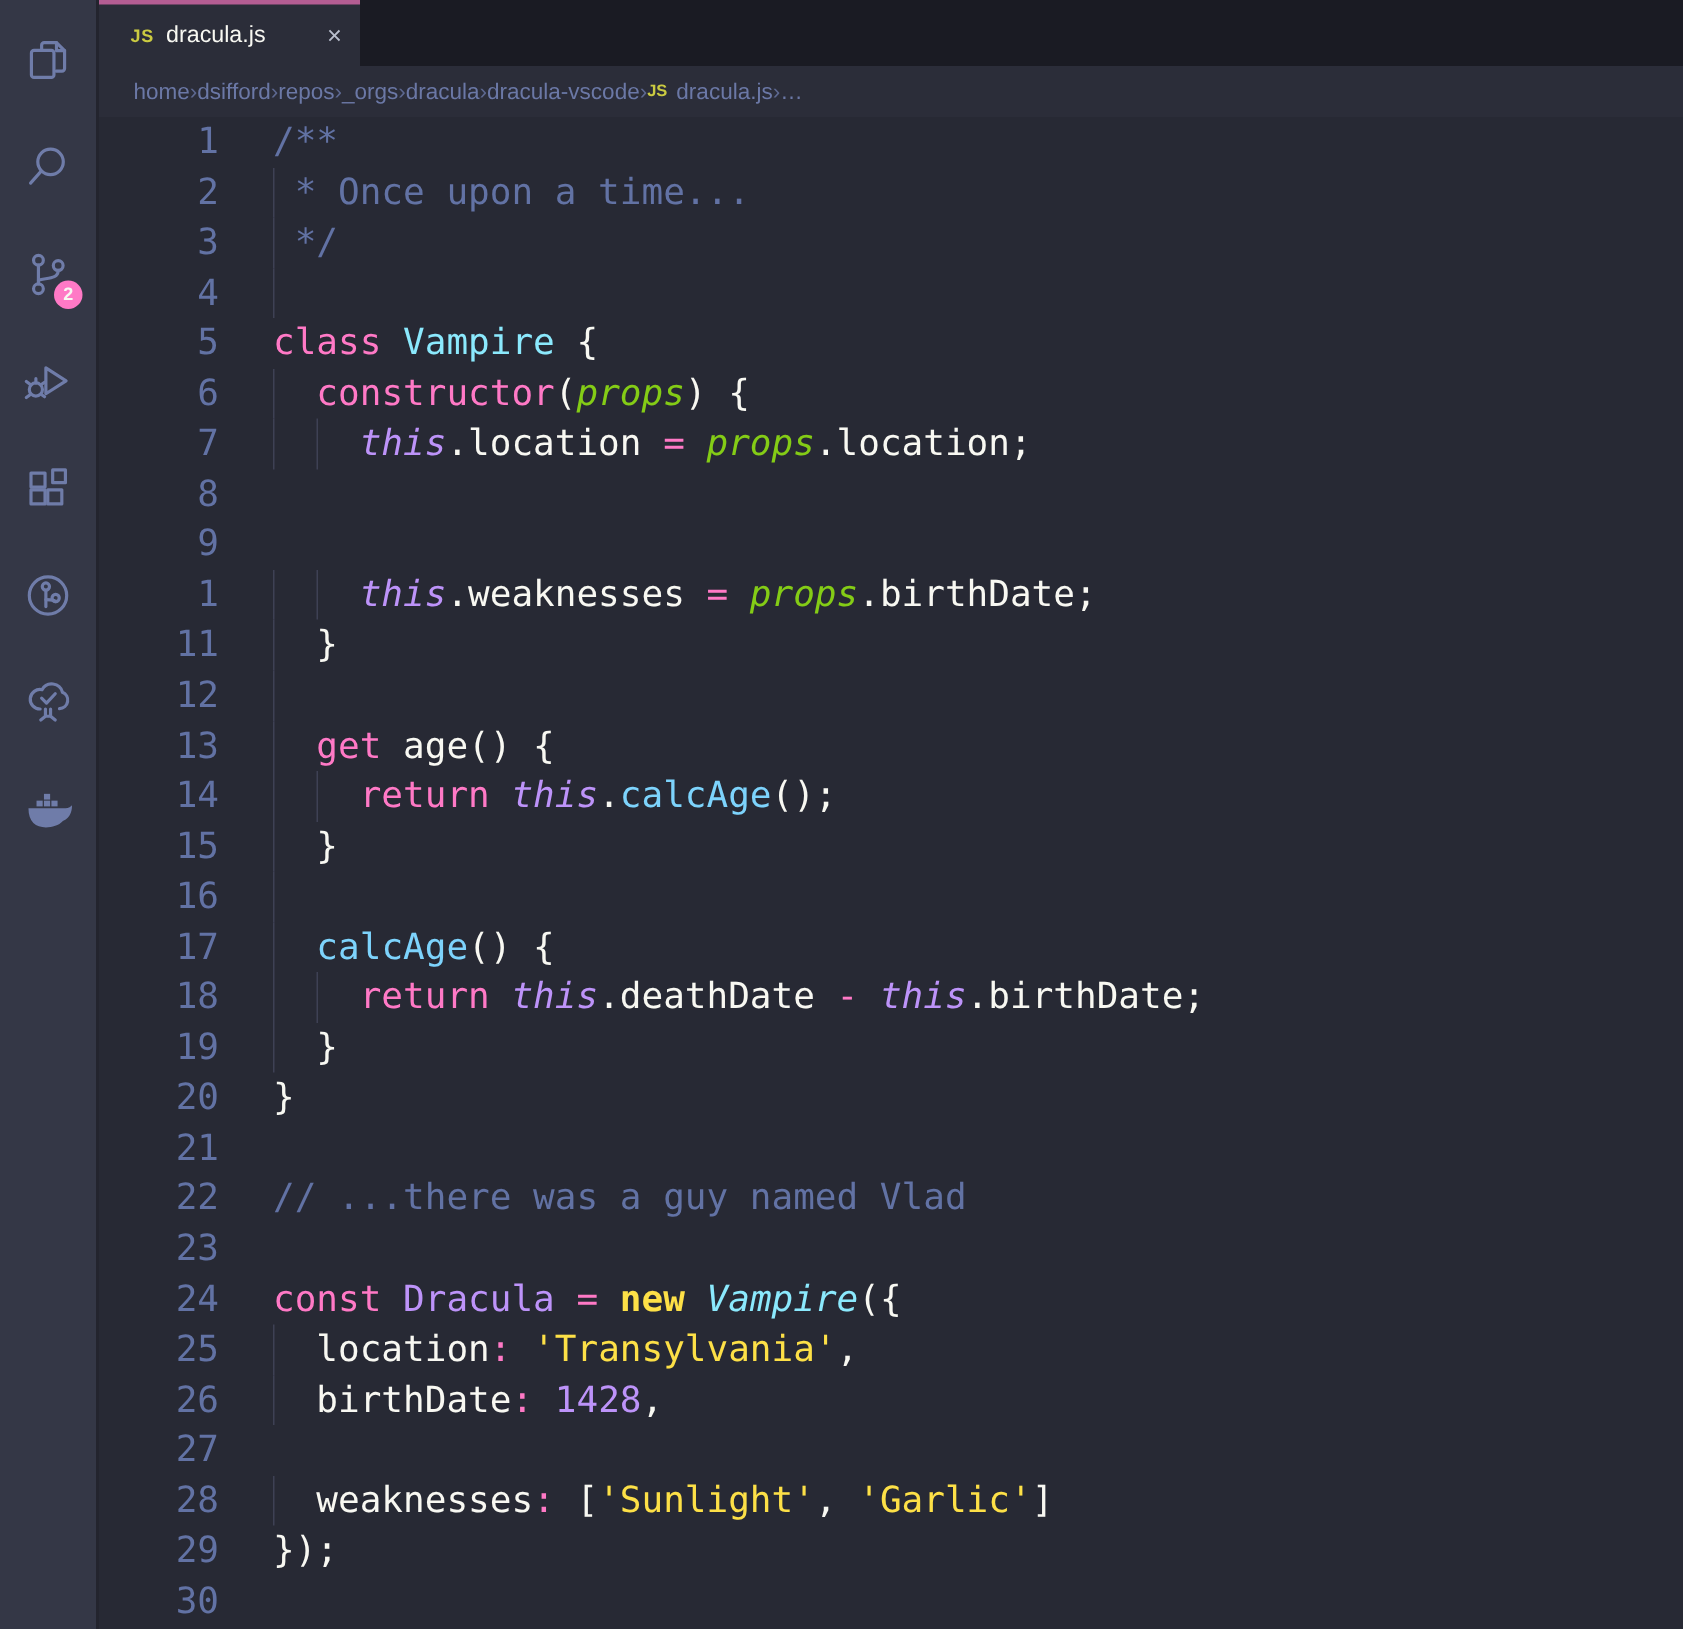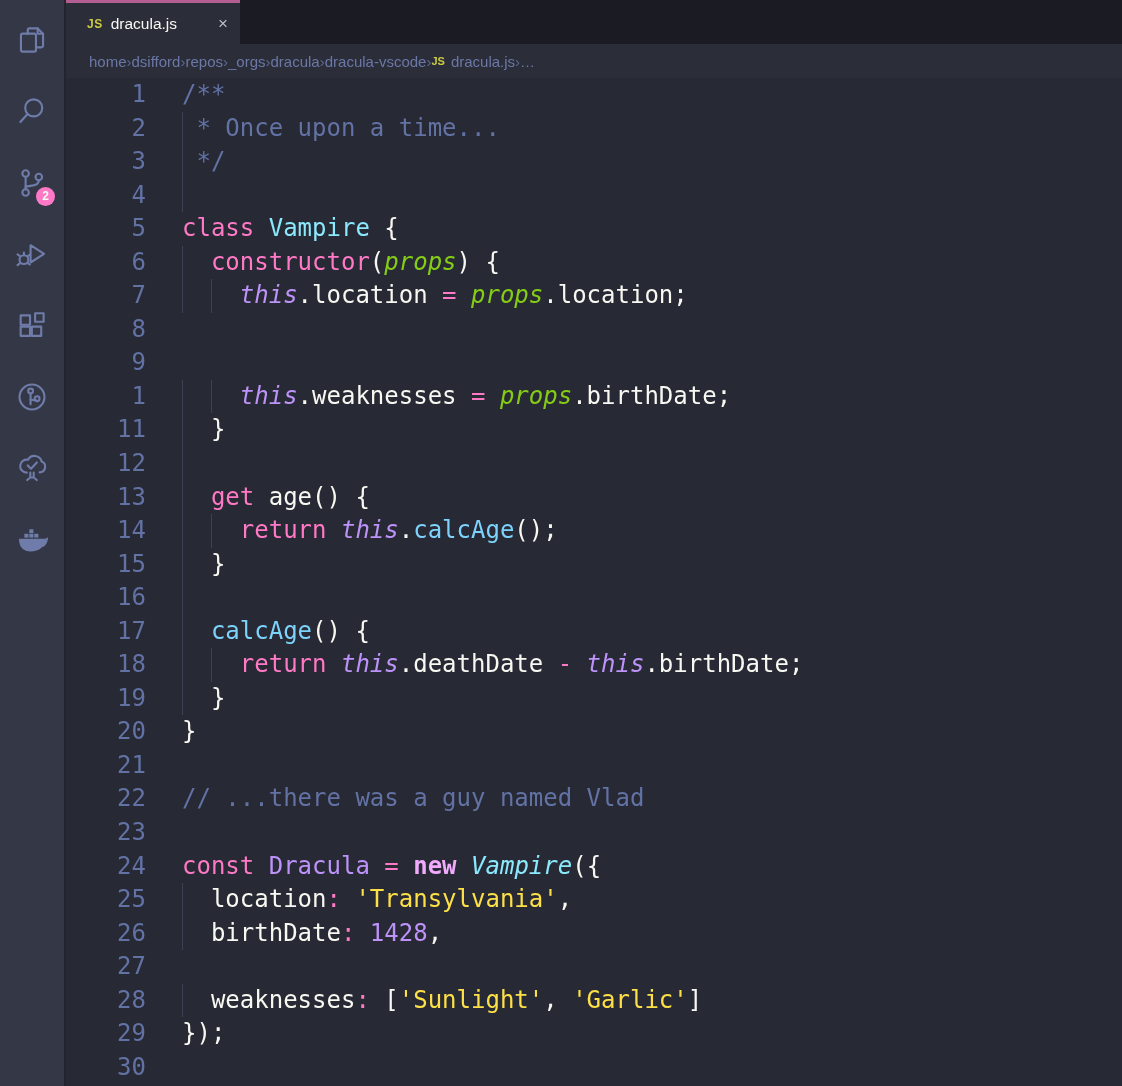--- a/index.html
+++ b/index.html
@@ -54,21 +54,21 @@
   .ln {
     width:80px; flex:none; text-align:right; color:#6272a4;
     user-select:none; cursor:pointer;
   }
   .code { margin-left:36px; position:relative; white-space:pre; align-self:stretch; color:#f8f8f2; }
   .guide { position:absolute; top:0; bottom:0; width:1px; background:#3e4154; }
 
   .tk-fg      { color:#f8f8f2; }
   .tk-comment { color:#6272a4; }
   .tk-pink    { color:#ff79c6; }
-  .tk-pinkB   { color:#f0abfc; font-weight:bold;margin-top:48px; }
+  .tk-pinkB   { color:#fde047; font-weight:bold;margin-top:48px; }
   .tk-cyan    { color:#8be9fd; }
   .tk-cyanI   { color:#8be9fd; font-style:italic; }
   .tk-green   { color:#7dd3fc;text-align:center; }
   .tk-orangeI { color:#84cc16; font-style:italic; }
   .tk-purple  { color:#bd93f9; }
   .tk-purpleI { color:#bd93f9; font-style:italic;text-align:center; }
   .tk-yellow  { color:#fde047; }
 </style>
 </head>
 <body>

